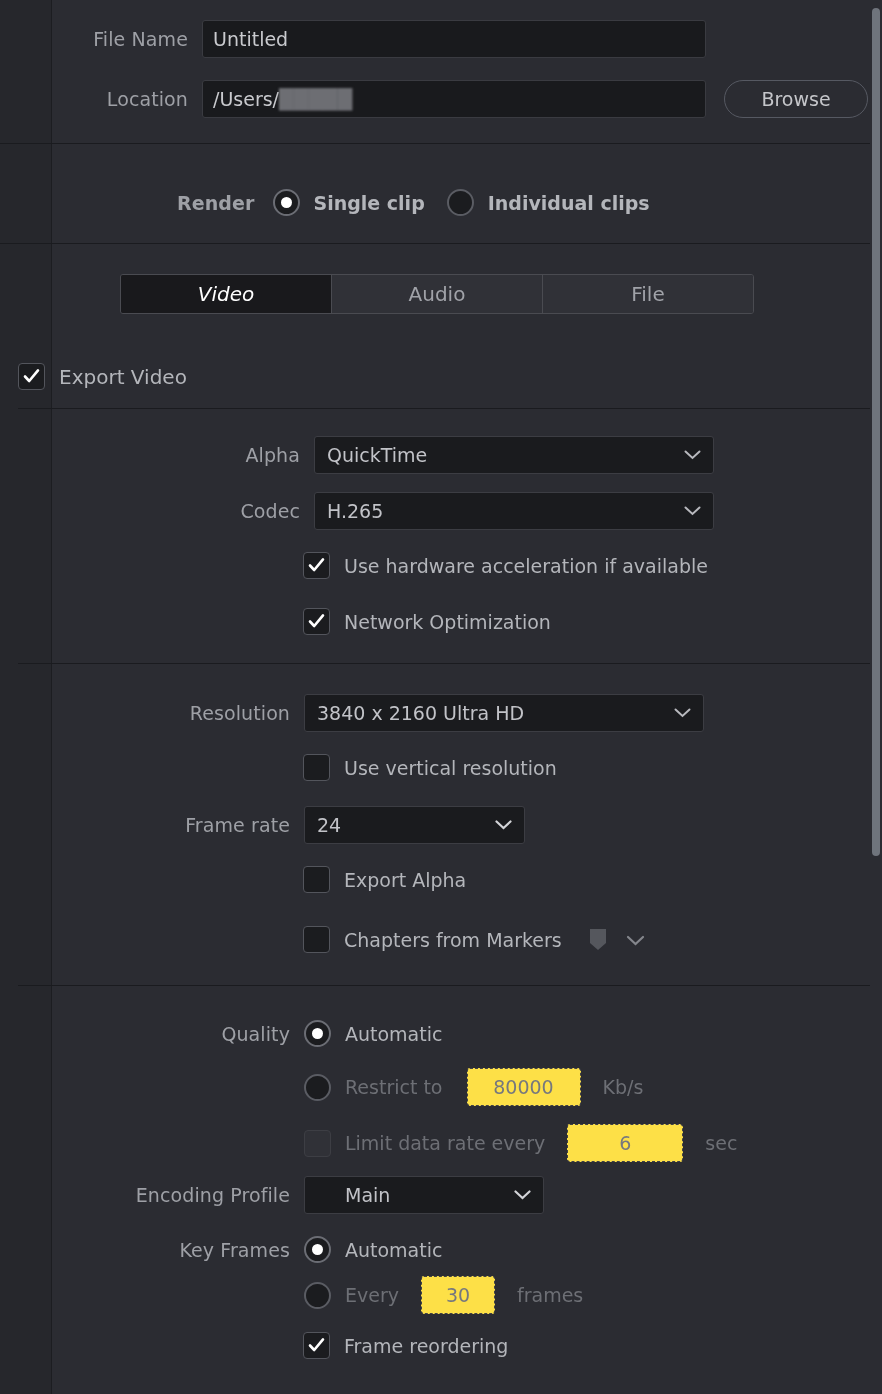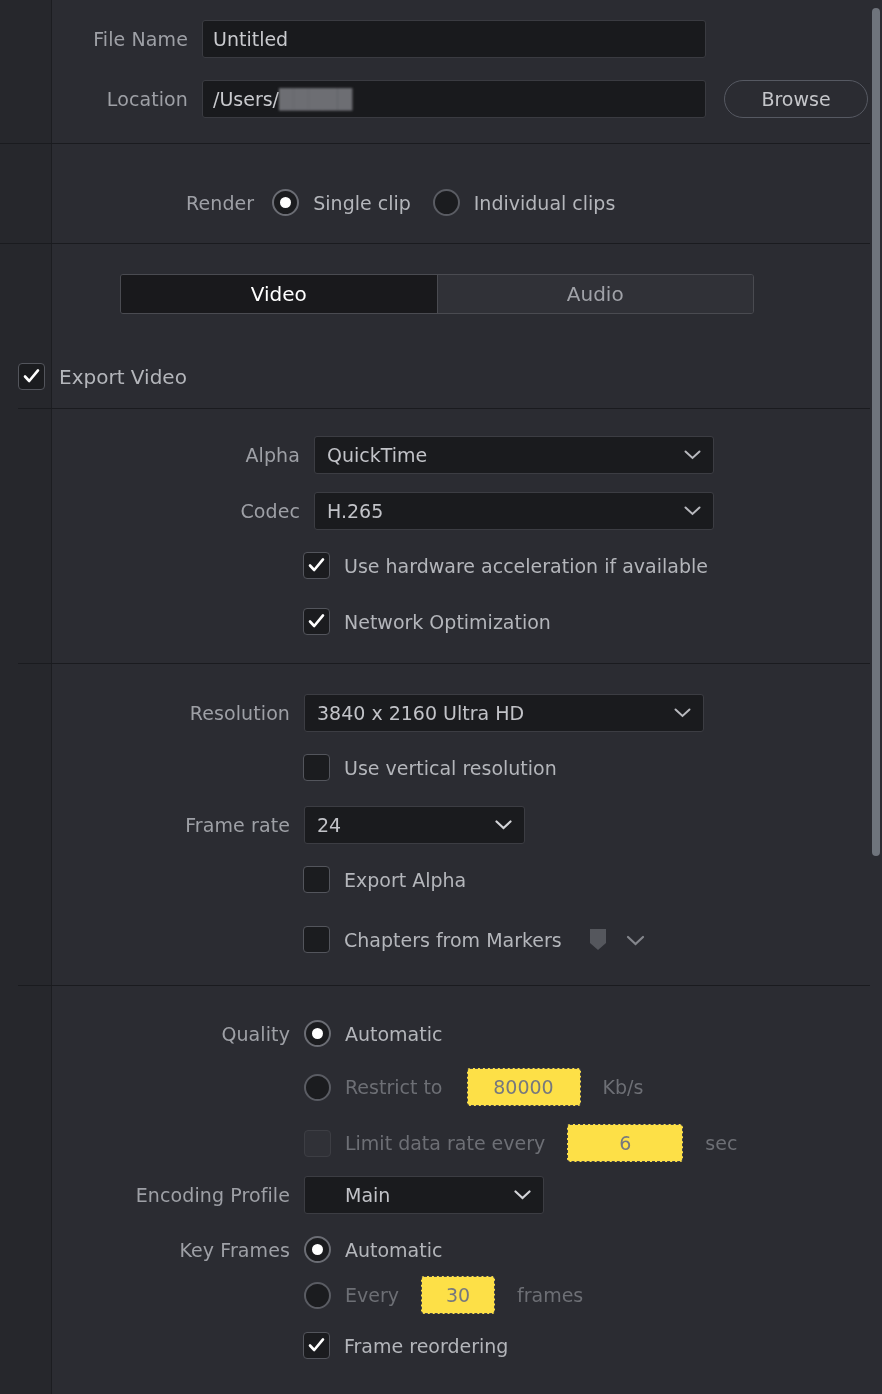--- a/index.html
+++ b/index.html
@@ -80,21 +80,21 @@
     position: absolute; left: 120px; top: 274px;
     width: 634px; height: 40px; display: flex;
     border: 1px solid #4a4b51; border-radius: 3px; overflow: hidden;
   }
   .tab {
     flex: 1 1 0; display: flex; align-items: center; justify-content: center;
     font-size: 20px; color: #a0a2a8; background: #303137; cursor: pointer;
     border-right: 1px solid #4a4b51;
   }
   .tab:last-child { border-right: none; }
-  .tab.active { background: #19191c; color: #ffffff; }
+  .tab.active { background: #19191c; color: #ffffff; font-style: italic; }
 
   
   .cb {
     width: 27px; height: 27px; border-radius: 4px;
     background: #1b1c1f; border: 1px solid #53555c;
     display: flex; align-items: center; justify-content: center;
     flex: 0 0 auto; cursor: pointer;
   }
   .cb.disabled { background: #303137; border-color: #3d3e44; }
   .cb svg { display: block; }
@@ -144,41 +144,44 @@
       <span>/Users/</span>
         <span class="blurred">█████</span>
     </div>
     <div class="pill" style="margin-left:18px; width:144px;">
       <span>Browse</span>
     </div>
   </div>
 
   <div class="divider-full" style="top:143px;"></div>
 
-  <div class="row" style="left:186px; top:189px;">
+  <div class="row" style="left:177px; top:189px;font-weight:bold;">
     <div class="label" style="width:auto;">Render</div>
 
     <div class="rb" style="margin-left:18px;">
       <span class="dot"></span>
     </div>
     <span class="opt-label">Single clip</span>
 
     <div class="rb" style="margin-left:22px; border-color:#5a5c63;"></div>
     <span class="opt-label">Individual clips</span>
   </div>
 
   <div class="divider-full" style="top:243px;"></div>
 
   <div class="tabbar">
     <div class="tab active">
         <span>Video</span>
       </div>
     <div class="tab">
         <span>Audio</span>
       </div>
+    <div class="tab">
+        <span>File</span>
+      </div>
   </div>
 
   <div class="row" style="left:18px; top:363px;">
     <div class="cb">
       <svg width="19" height="19" viewBox="0 0 19 19">
         <path d="M3 9.5 L7.2 14 L16 3.4" stroke="#ffffff" stroke-width="2.6" fill="none" stroke-linecap="round" stroke-linejoin="round"></path>
       </svg>
     </div>
     <span class="opt-label" style="font-size:20px;">Export Video</span>
   </div>

